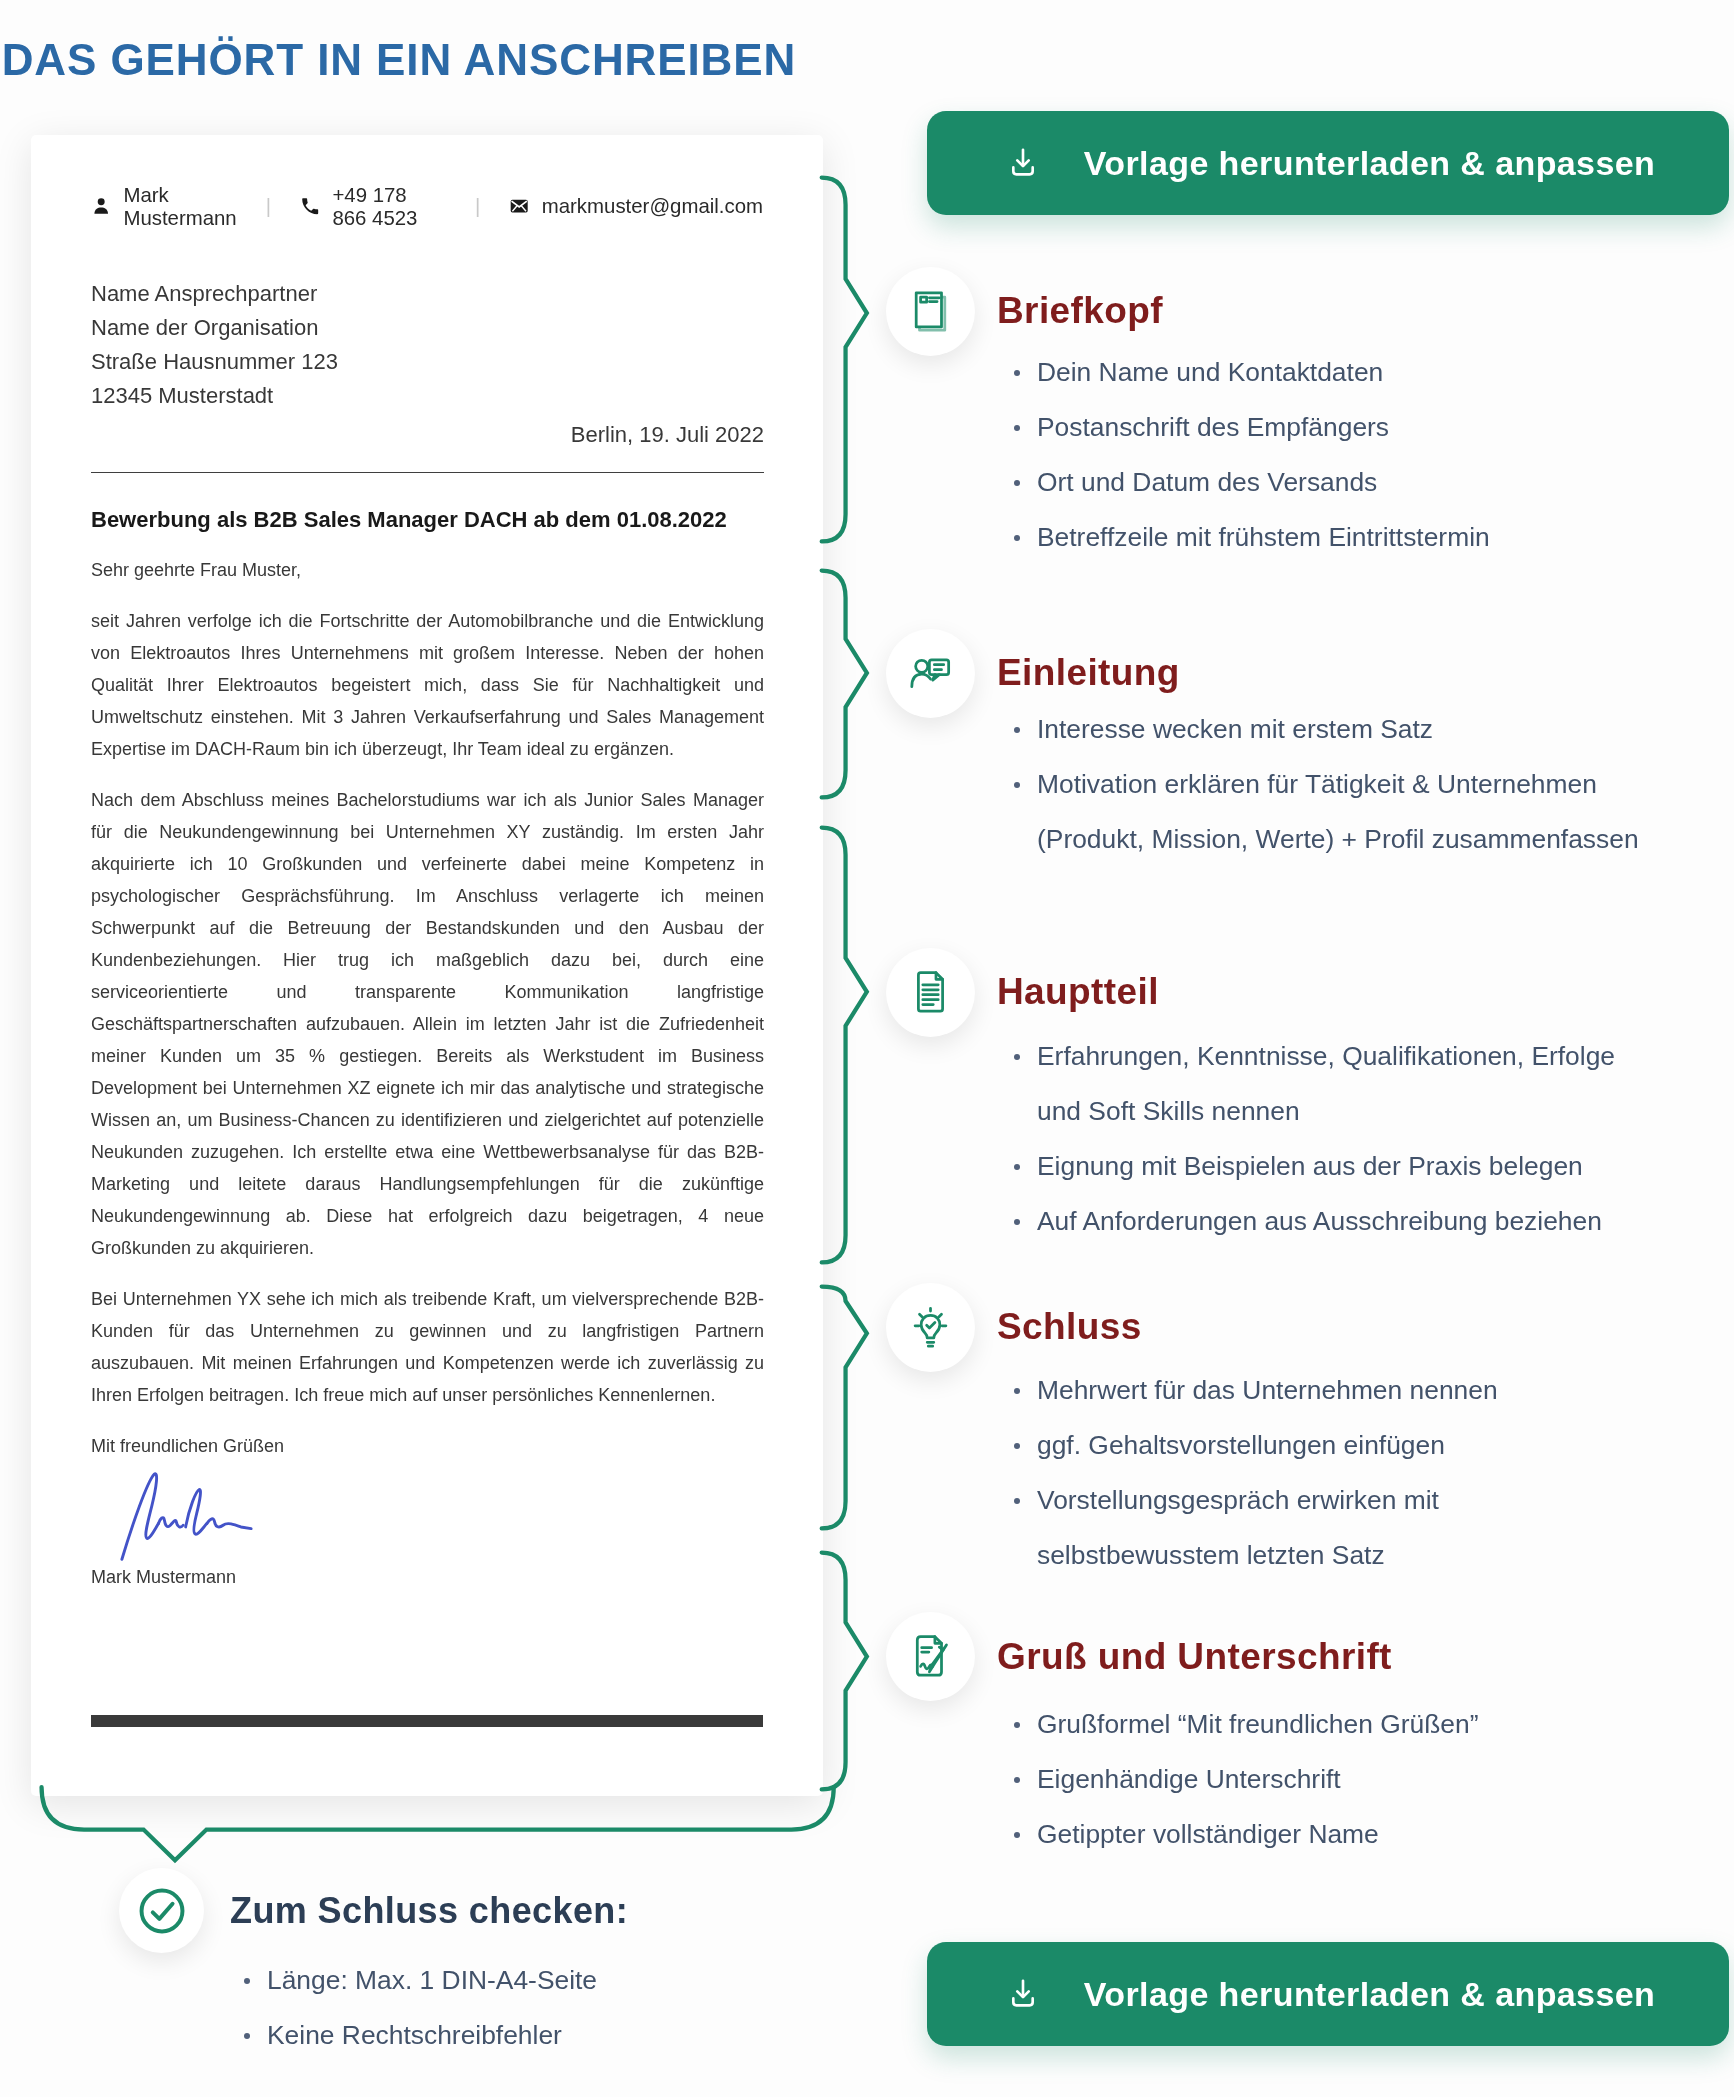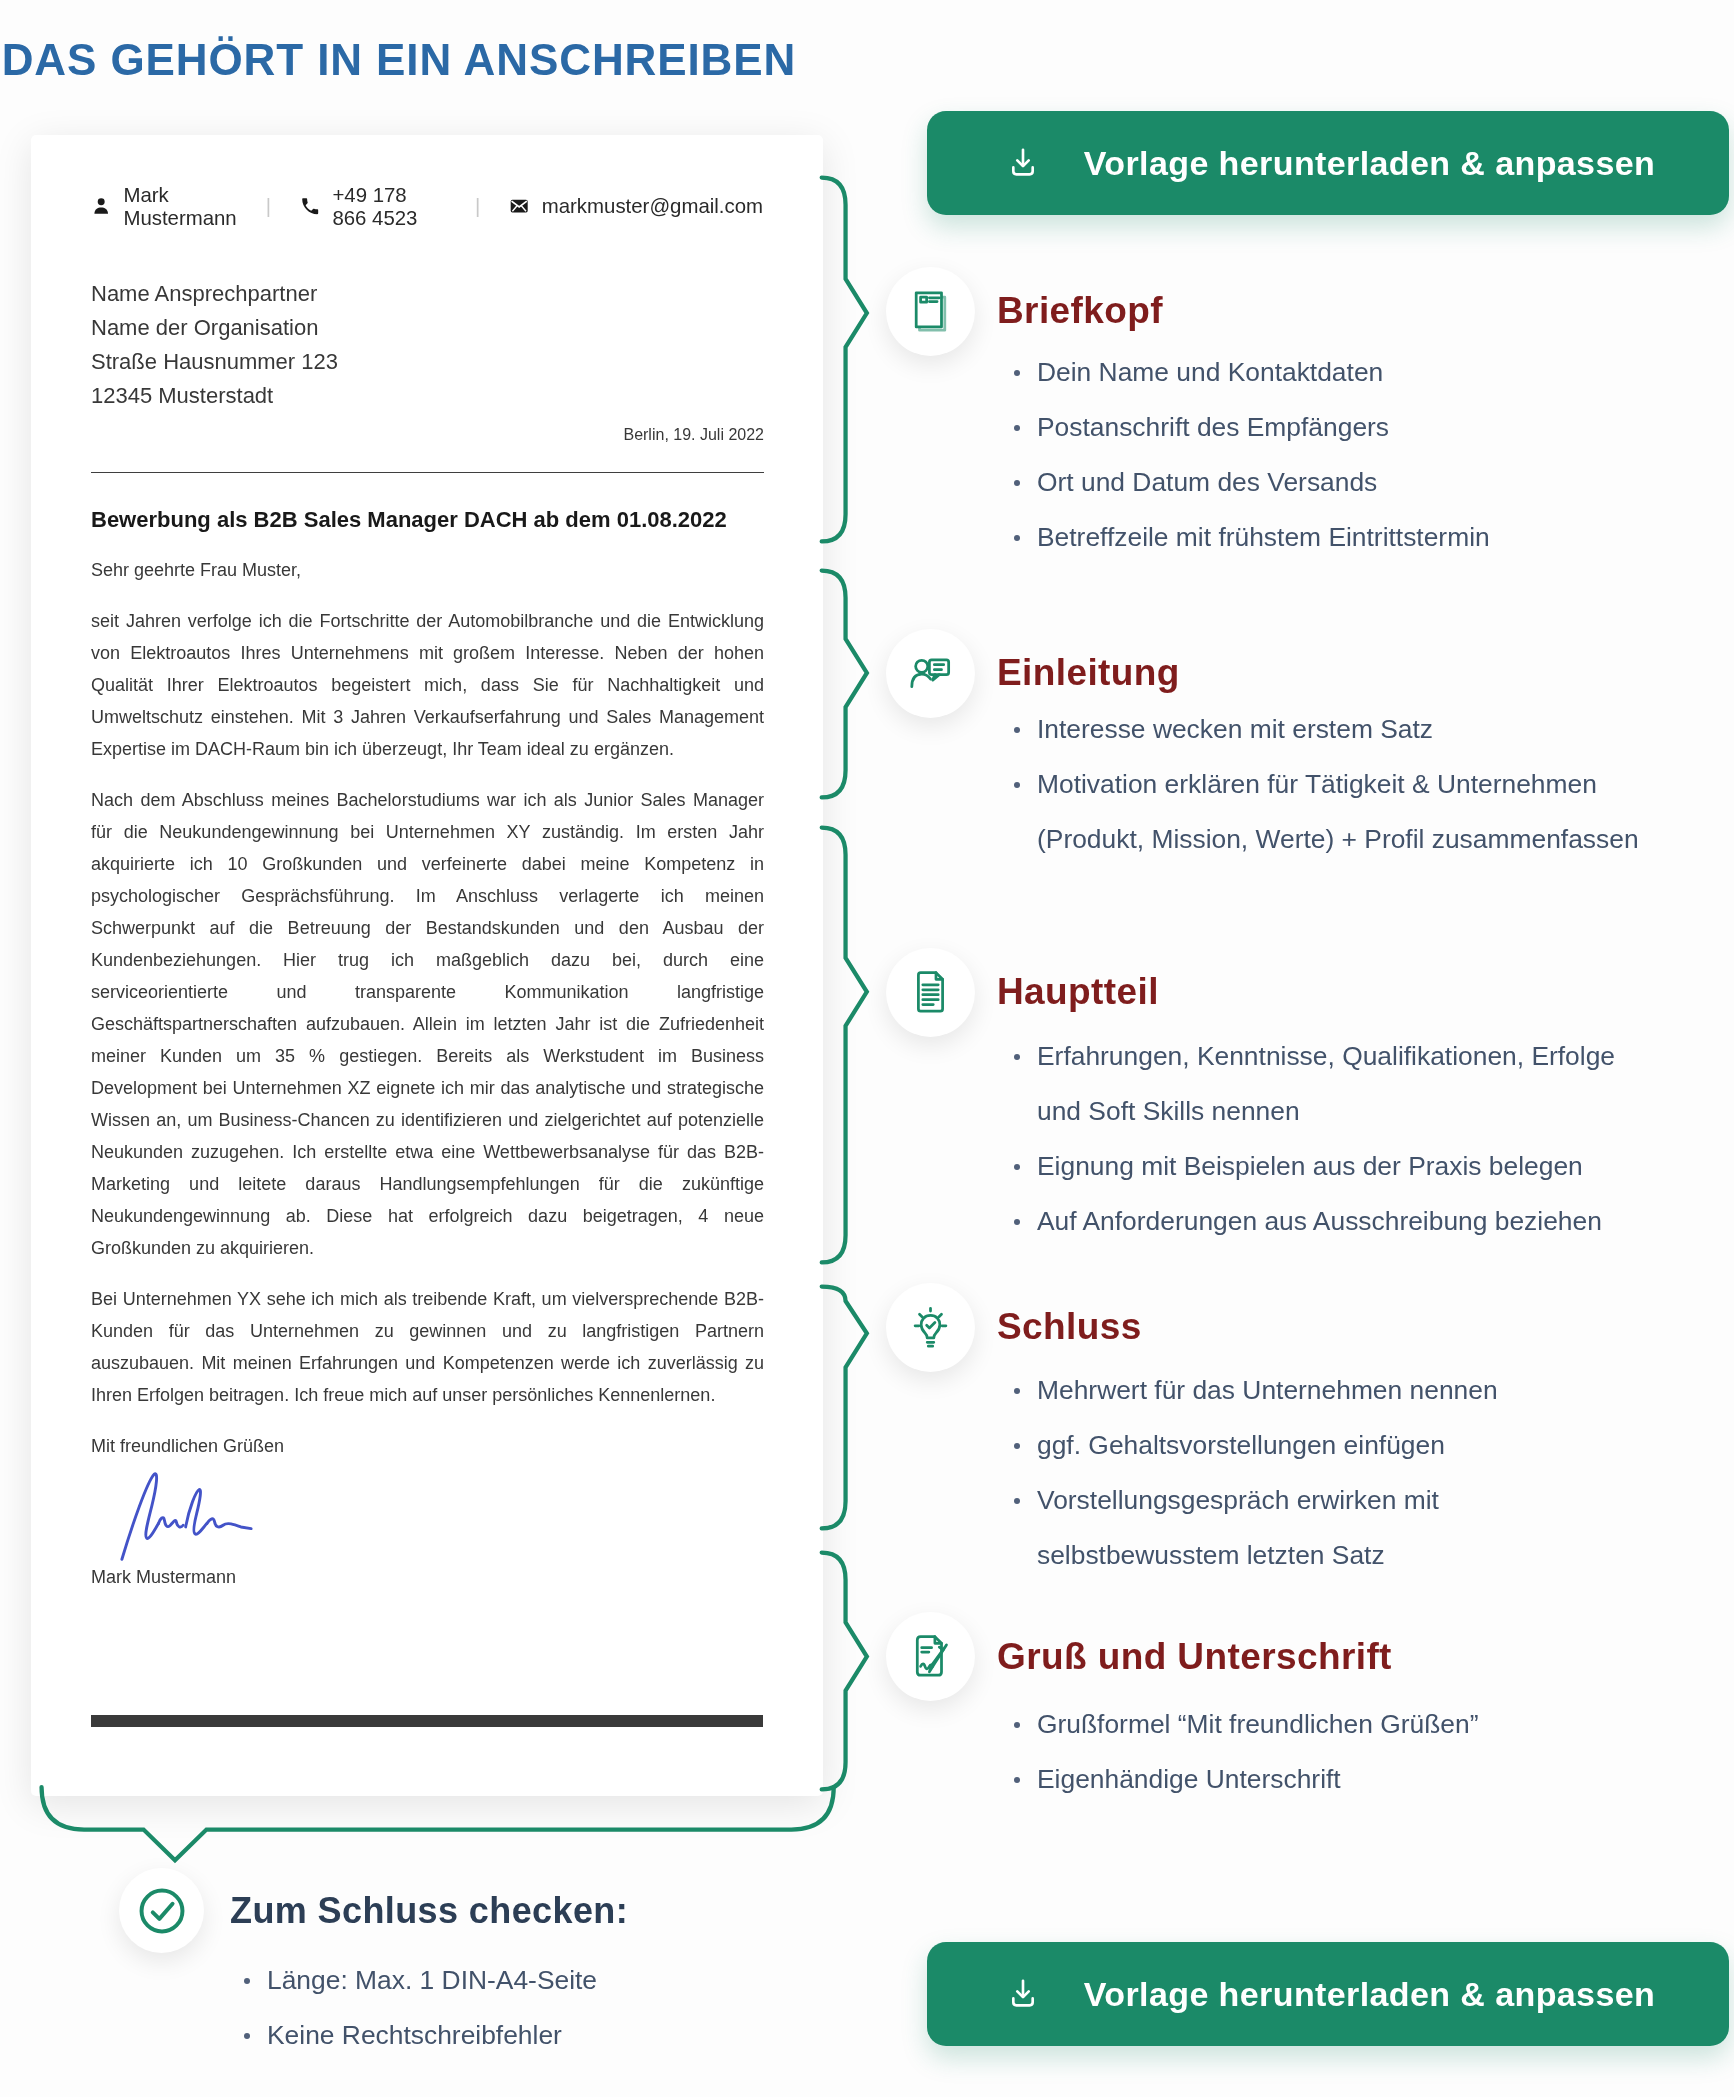--- a/index.html
+++ b/index.html
@@ -23,21 +23,21 @@
   .contact-row{
     position:absolute;left:60px;top:56px;right:60px;height:31px;
     display:flex;align-items:center;
     font-size:20.4px;color:#2a2a2a;
   }
   .contact-row .c-icon{width:20.4px;height:20.4px;margin-right:12px;flex:0 0 auto;}
   .contact-sep{color:#c9c9c9;margin:0 29px;font-size:20.4px;}
   .addr{position:absolute;left:60px;top:142px;font-size:22px;line-height:34px;color:#383838;}
   .addr p{margin:0;}
   .date-line{position:absolute;left:60px;top:283px;width:673px;text-align:right;
-    font-size:16px;line-height:34px;color:#383838;}
+    font-size:22px;line-height:34px;color:#383838;}
   .rule{position:absolute;left:60px;top:337px;width:673px;border-top:1.7px solid #3f3f3f;}
   .subject{position:absolute;left:60px;top:369px;width:673px;
     font-size:22px;line-height:32px;font-weight:700;color:#191919;}
   .letter-body{position:absolute;left:60px;top:419px;width:673px;
     font-size:18px;line-height:32px;color:#383838;}
   .letter-body p{margin:0 0 19px;}
   .letter-body p.just{text-align:justify;hyphens:manual;-webkit-hyphens:manual;}
   .letter-body p.closing{margin:0;}
   .signature-svg{display:block;margin:1.7px 0 0 19px;}
   .sig-name{margin:0;}
@@ -255,20 +255,21 @@
     <li>ggf. Gehaltsvorstellungen einfügen</li>
     <li>Vorstellungsgespräch erwirken mit</li>
     <li class="cont">selbstbewusstem letzten Satz</li>
   </ul>
 </div>
 <div class="section">
   <h2 class="sec-title" style="position:absolute;top:1635px;">Gruß und Unterschrift</h2>
   <ul class="sec-list" style="top:1697px;">
     <li>Grußformel “Mit freundlichen Grüßen”</li>
     <li>Eigenhändige Unterschrift</li>
+    <li>Getippter vollständiger Name</li>
   </ul>
 </div>
 
 <h2 class="checklist-title">Zum Schluss checken:</h2>
 <ul class="check-list">
   <li>Länge: Max. 1 DIN-A4-Seite</li>
   <li>Keine Rechtschreibfehler</li>
 </ul>
 
 <button class="dl-btn" style="top:1942px;">

